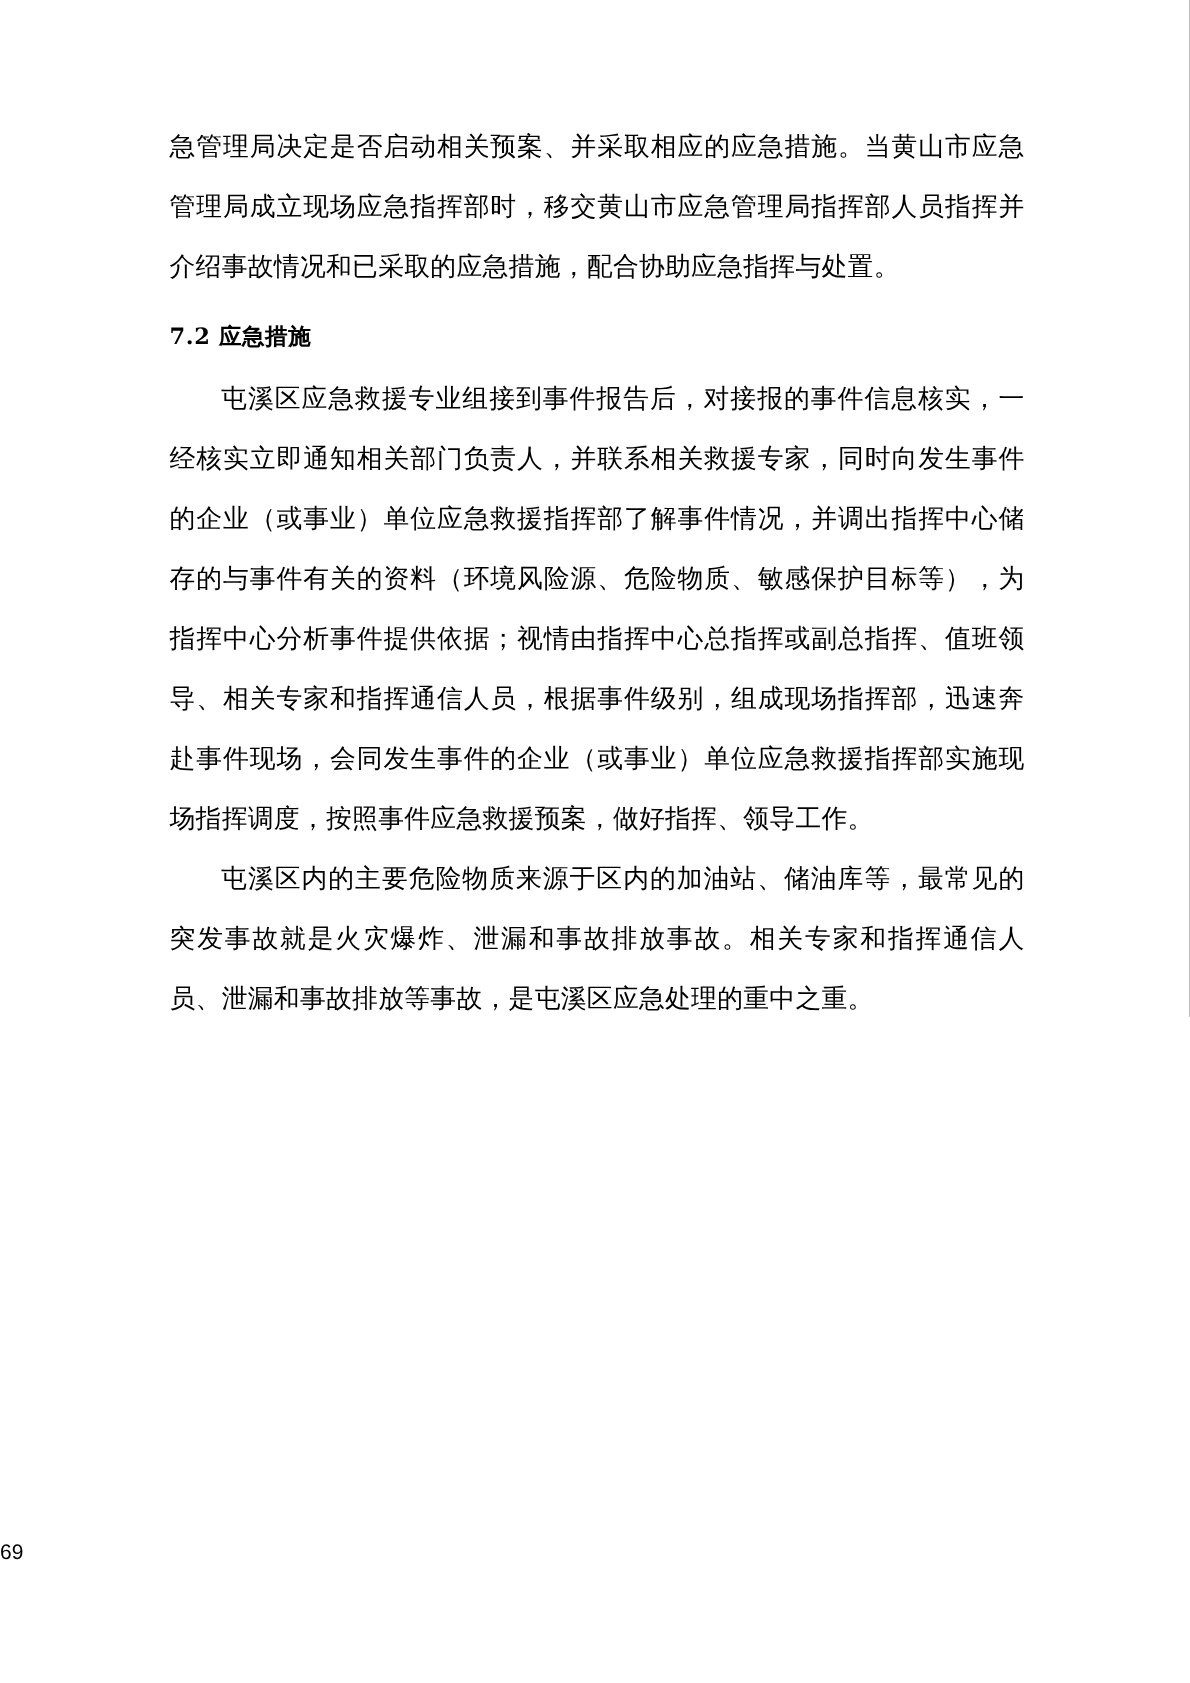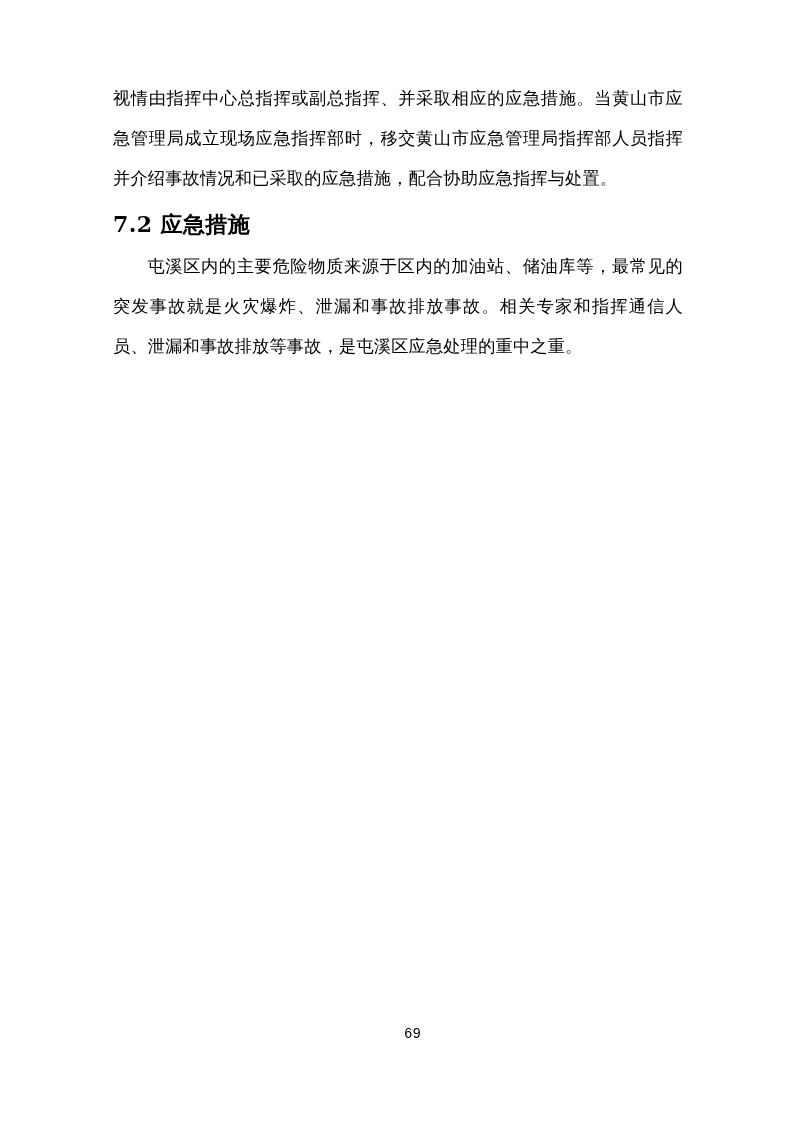--- a/index.html
+++ b/index.html
@@ -31,51 +31,51 @@
     color: #000000;
     text-align: justify;
     text-justify: inter-ideograph;
     margin: 0;
     letter-spacing: 0.2px;
   }
   .indent {
     text-indent: 2em;
   }
   .heading {
-    font-size: 22px;
+    font-size: 15px;
     line-height: 40px;
     font-weight: bold;
     color: #000000;
     margin: 0;
     margin-top: 6px;
     margin-bottom: 2px;
     letter-spacing: 0.4px;
   }
   .page-number {
     position: absolute;
     left: 0;
     right: 0;
     top: 1026px;
-    text-align: center;
+    text-align: left;
     font-size: 14px;
     color: #000000;
-    font-family: Liberation Mono, monospace;
-    margin-left: 32px;
+    font-family: Liberation Sans, sans-serif;
   }
 </style>
 </head>
 <body>
 
 <div class="page">
   <div class="content">
 
-    <p class="para">视情由指挥中心总指挥或副总指挥、并采取相应的应急措施。当黄山市应急管理局成立现场应急指挥部时，移交黄山市应急管理局指挥部人员指挥并介绍事故情况和已采取的应急措施，配合协助应急指挥与处置。</p>
+    <p class="para">急管理局决定是否启动相关预案、并采取相应的应急措施。当黄山市应急管理局成立现场应急指挥部时，移交黄山市应急管理局指挥部人员指挥并介绍事故情况和已采取的应急措施，配合协助应急指挥与处置。</p>
 
 
     <h2 class="heading">7.2 应急措施</h2>
 
+    <p class="para indent">屯溪区应急救援专业组接到事件报告后，对接报的事件信息核实，一经核实立即通知相关部门负责人，并联系相关救援专家，同时向发生事件的企业（或事业）单位应急救援指挥部了解事件情况，并调出指挥中心储存的与事件有关的资料（环境风险源、危险物质、敏感保护目标等），为指挥中心分析事件提供依据；视情由指挥中心总指挥或副总指挥、值班领导、相关专家和指挥通信人员，根据事件级别，组成现场指挥部，迅速奔赴事件现场，会同发生事件的企业（或事业）单位应急救援指挥部实施现场指挥调度，按照事件应急救援预案，做好指挥、领导工作。</p>
 
     <p class="para indent">屯溪区内的主要危险物质来源于区内的加油站、储油库等，最常见的突发事故就是火灾爆炸、泄漏和事故排放事故。相关专家和指挥通信人员、泄漏和事故排放等事故，是屯溪区应急处理的重中之重。</p>
 
   </div>
 
   <div class="page-number">69</div>
 </div>
 
 </body></html>

